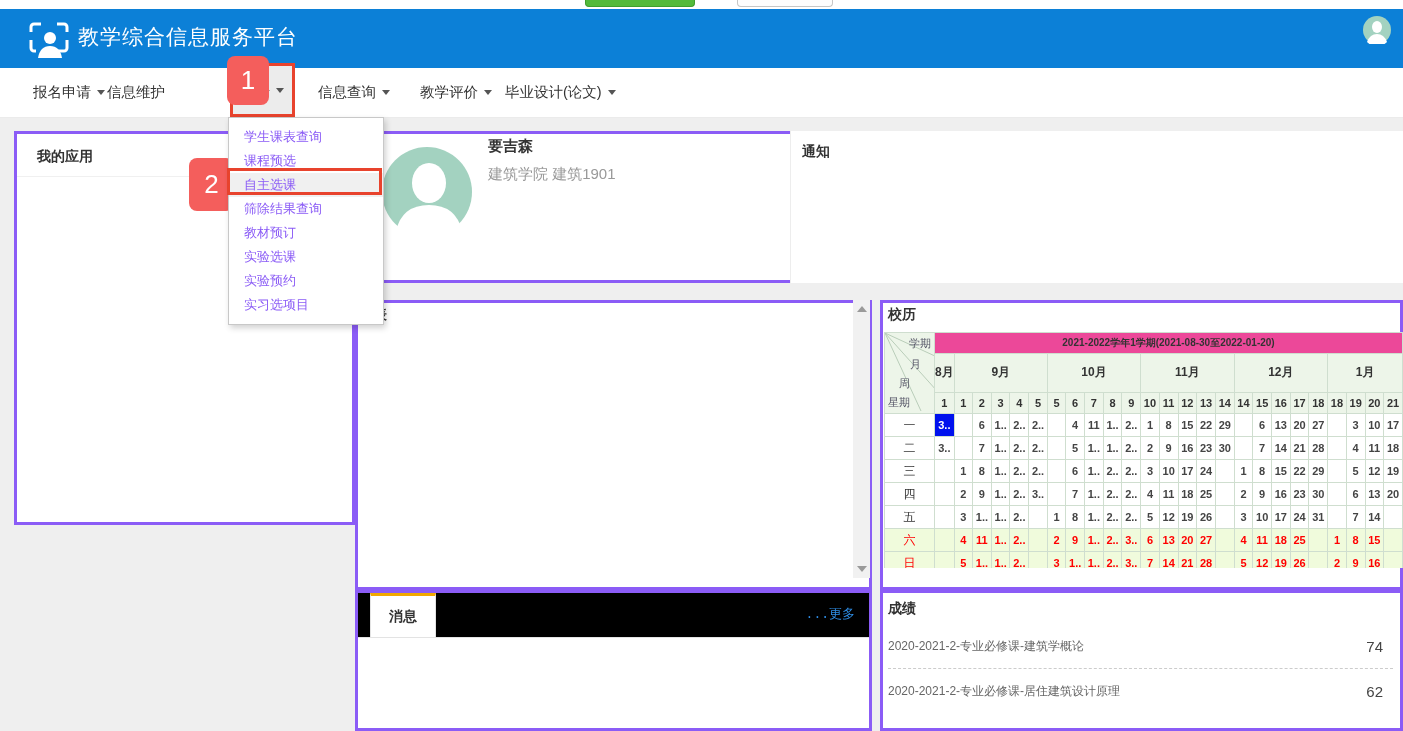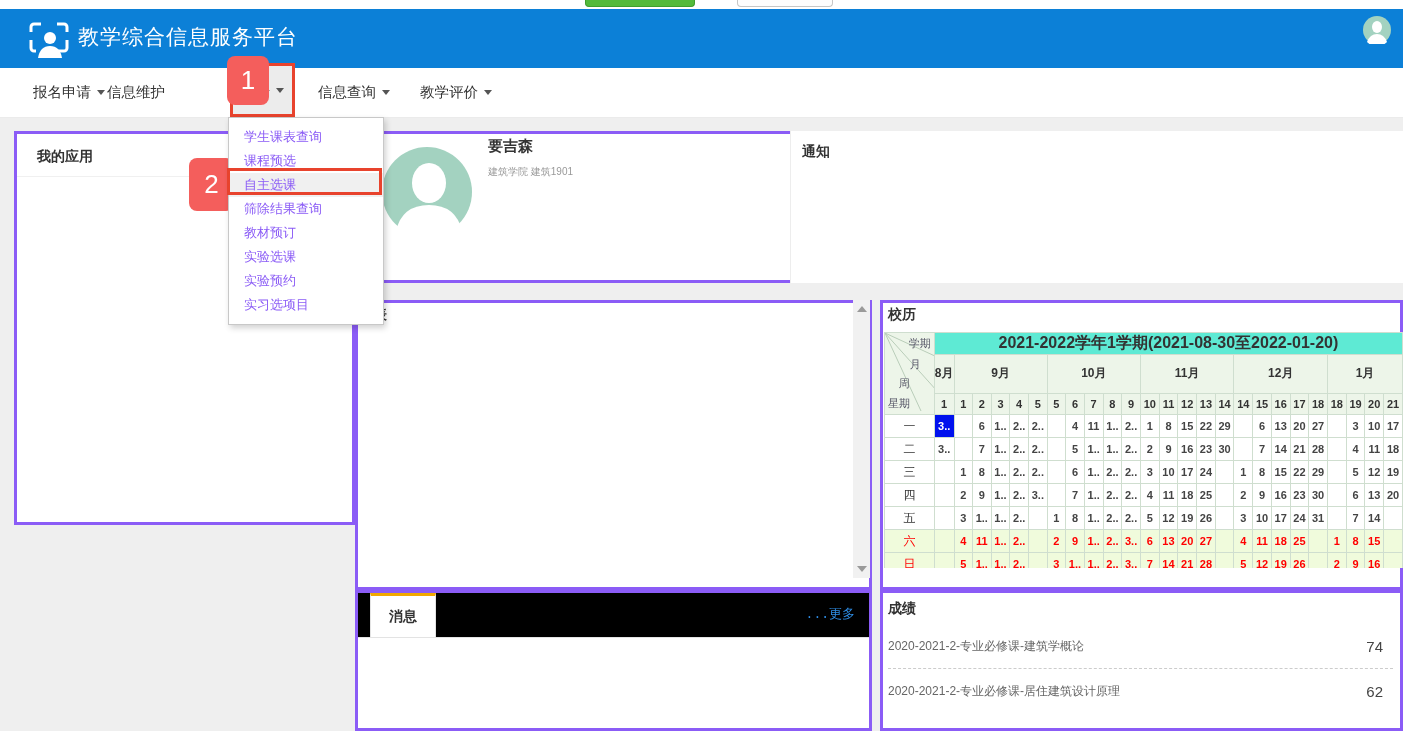--- a/index.html
+++ b/index.html
@@ -30,37 +30,37 @@
   .dd-item{height:24px;line-height:24px;padding-left:15px;font-size:13px;color:#8b5cf6;cursor:pointer;white-space:nowrap;}
   .dd-item.sel{background:#f0f0f0;}
   #box2{left:227px;top:168px;width:155px;height:27px;border:3px solid #e8432d;box-sizing:border-box;z-index:55;pointer-events:none;}
   
   .card{background:#fff;border:3px solid #8b5cf6;box-sizing:border-box;}
   #myapps{left:14px;top:131px;width:341px;height:394px;}
   #myapps .ttl{padding:14px 20px 10px 20px;font-weight:bold;font-size:14px;border-bottom:1px solid #f0f0f0;}
   #profile{left:355px;top:131px;width:1048px;height:152px;}
   #big-avatar{left:382px;top:147px;width:90px;height:90px;}
   #prof-name{left:488px;top:137px;font-weight:bold;font-size:15px;}
-  #prof-dept{left:488px;top:165px;font-size:10px;color:#999;}
+  #prof-dept{left:488px;top:165px;font-size:15px;color:#999;}
   #notice-panel{left:790px;top:131px;width:613px;height:152px;background:#fff;border-left:1px solid #ededed;box-sizing:border-box;}
   #notice-title{left:802px;top:143px;font-weight:bold;font-size:14px;}
   #timetable{left:355px;top:300px;width:517px;height:290px;}
   #tt-title{left:359px;top:306px;font-weight:bold;font-size:14px;z-index:2;}
   
   #tt-scroll{left:853px;top:300px;width:17px;height:278px;background:#f1f1f1;z-index:3;}
   .sb-arrow{position:absolute;left:4px;width:0;height:0;border-left:5px solid transparent;border-right:5px solid transparent;cursor:pointer;}
   #sb-up{top:6px;border-bottom:6px solid #9a9a9a;}
   #sb-dn{bottom:6px;border-top:6px solid #9a9a9a;}
   
   #calendar{left:880px;top:300px;width:523px;height:290px;}
   #cal-title{left:888px;top:306px;font-weight:bold;font-size:14px;}
   #cal-wrap{left:884px;top:332px;width:519px;height:236px;overflow:hidden;}
   #cal-wrap table{border-collapse:collapse;table-layout:fixed;}
   #cal-wrap td{border:1px solid #cfdecf;text-align:center;padding:0;overflow:hidden;white-space:nowrap;}
-  td.ttl{background:#5eead4;font-weight:bold;font-size:16px;height:20px;}
+  td.ttl{background:#ec4899;font-weight:bold;font-size:10px;height:20px;}
   td.mon{background:#edf5e9;font-weight:bold;font-size:12px;height:38px;line-height:1.15;}
   td.wk{background:#edf5e9;font-weight:bold;font-size:11px;height:20px;}
   td.corner{background:#edf5e9;position:relative;}
   td.corner svg{position:absolute;left:0;top:0;}
   td.corner svg line{stroke:#b9cdb9;stroke-width:1;}
   td.corner span{position:absolute;font-size:11px;color:#556;}
   .c1{right:3px;top:3px;} .c2{right:13px;top:24px;} .c3{right:24px;top:43px;} .c4{left:3px;bottom:3px;}
   td.dlbl{font-size:12px;height:22px;background:#fff;}
   td.dc{font-size:11px;font-weight:bold;color:#444;height:22px;background:#fff;}
   tr.wkend td{background:#f0fbdc;color:#f00;}
@@ -116,20 +116,24 @@
     <div class="nav-item ni3">
       <span>选课</span>
       <i class="caret"></i>
     </div>
     <div class="nav-item ni4">
       <span>信息查询</span>
       <i class="caret"></i>
     </div>
     <div class="nav-item ni5">
       <span>教学评价</span>
+      <i class="caret"></i>
+    </div>
+    <div class="nav-item ni6">
+      <span>毕业设计(论文)</span>
       <i class="caret"></i>
     </div>
   </div>
 <div class="abs" id="box1"></div>
 <div class="abs step-badge" id="badge1">1</div>
 
 <div class="abs" id="dropdown">
     <div class="dd-item">学生课表查询</div>
     <div class="dd-item">课程预选</div>
     <div class="dd-item sel">自主选课</div>

